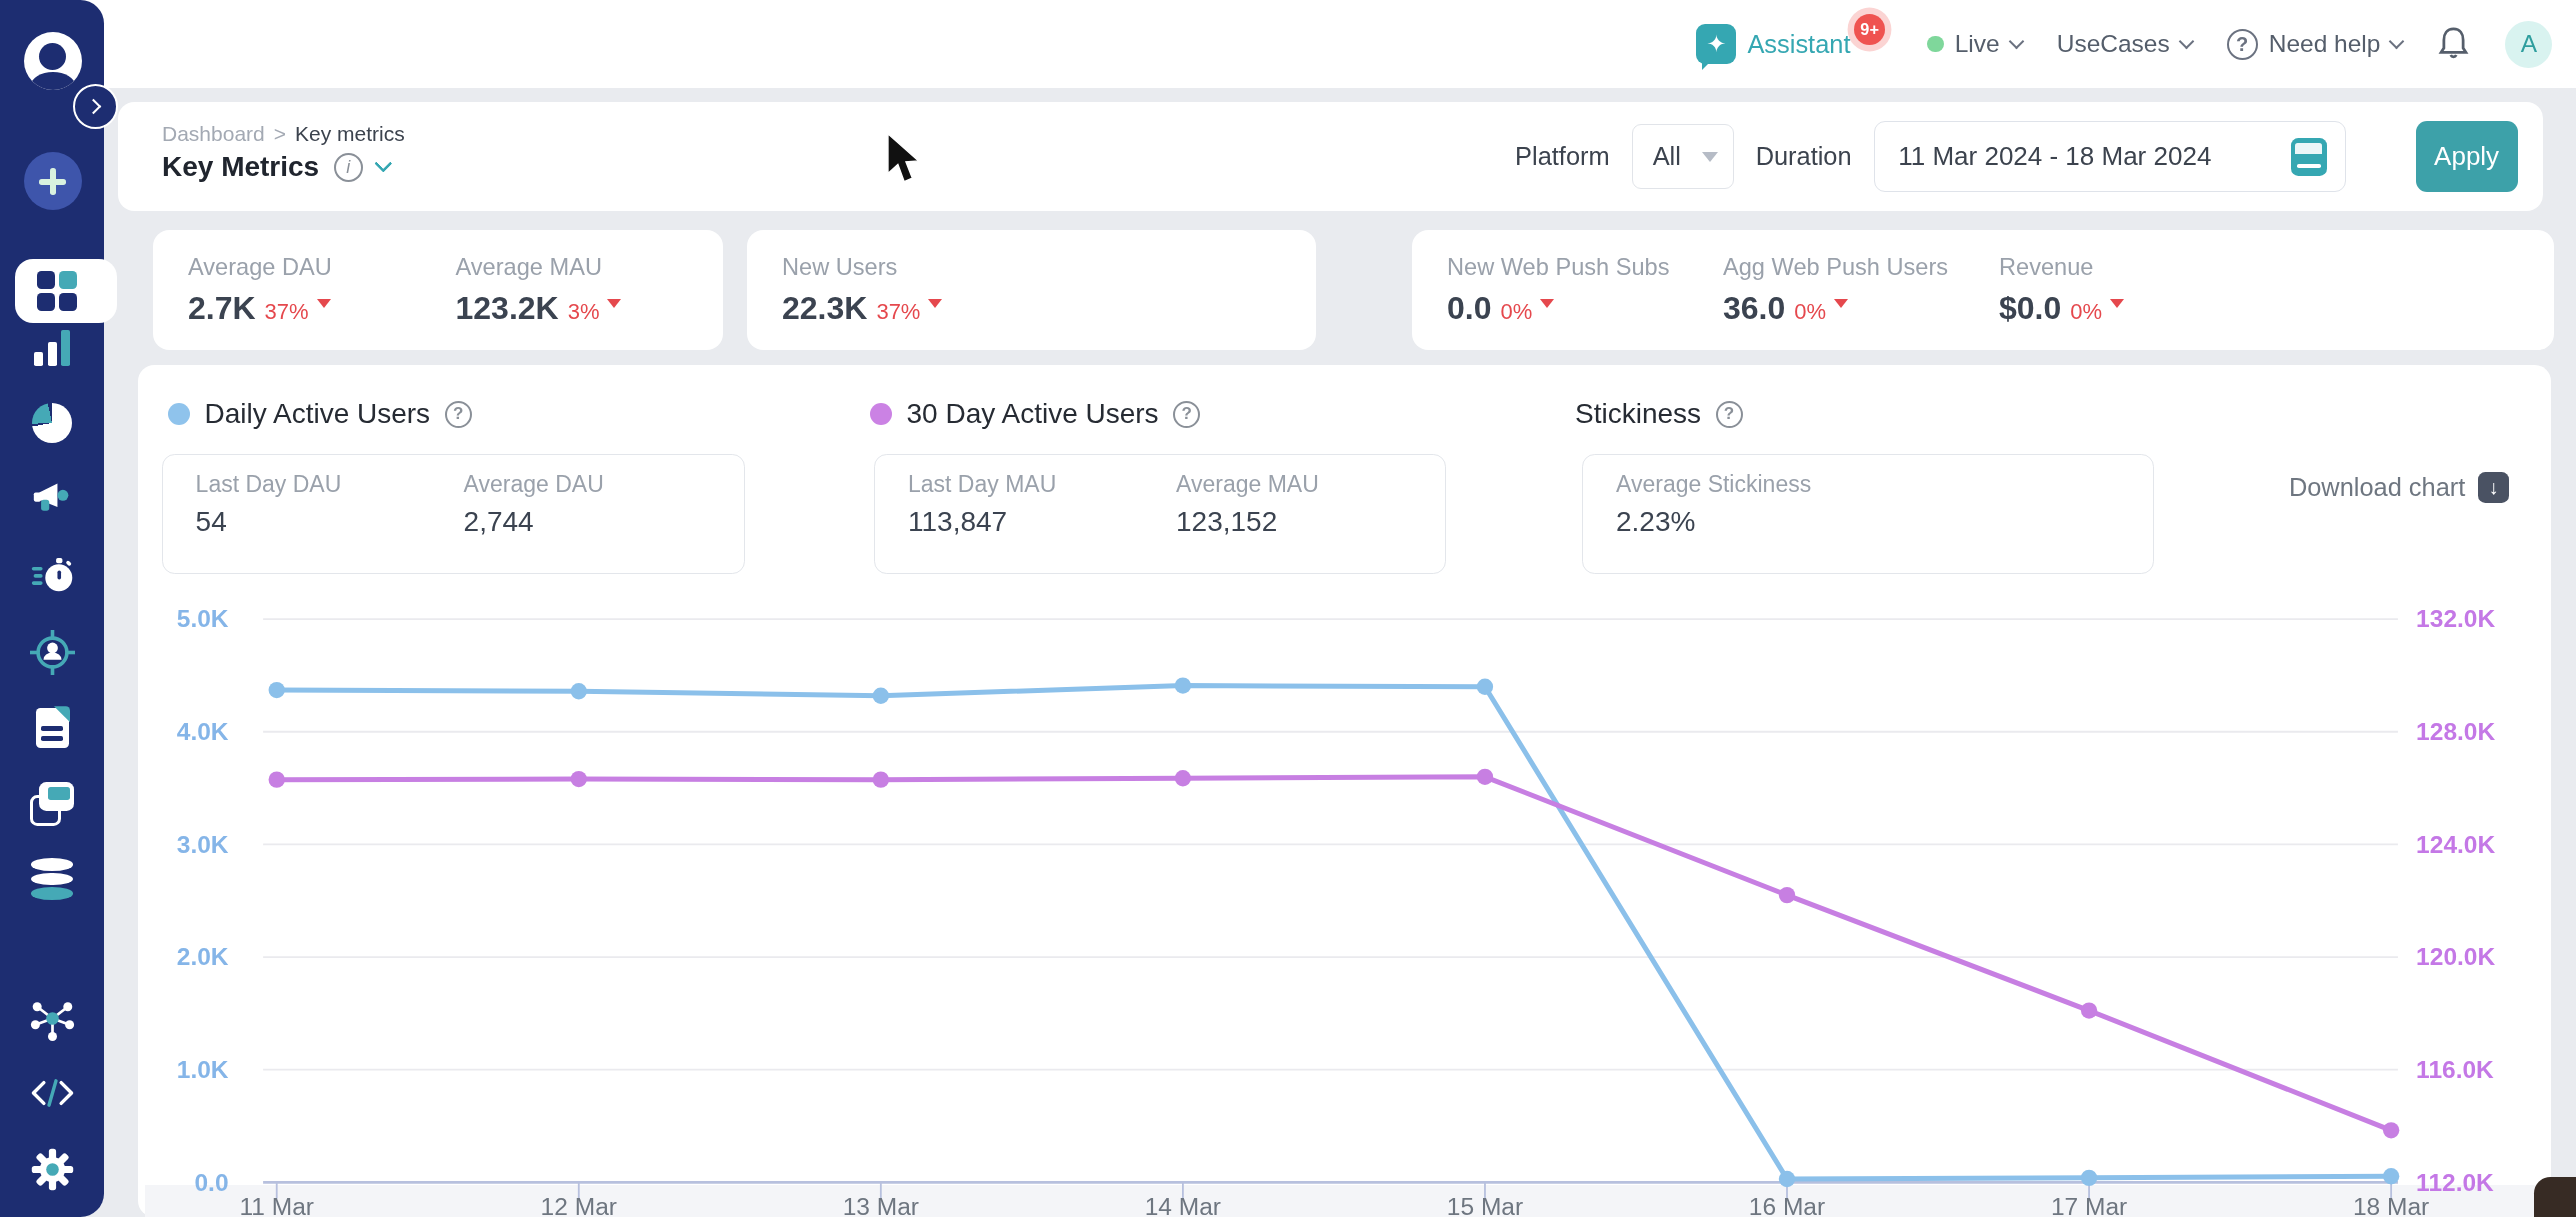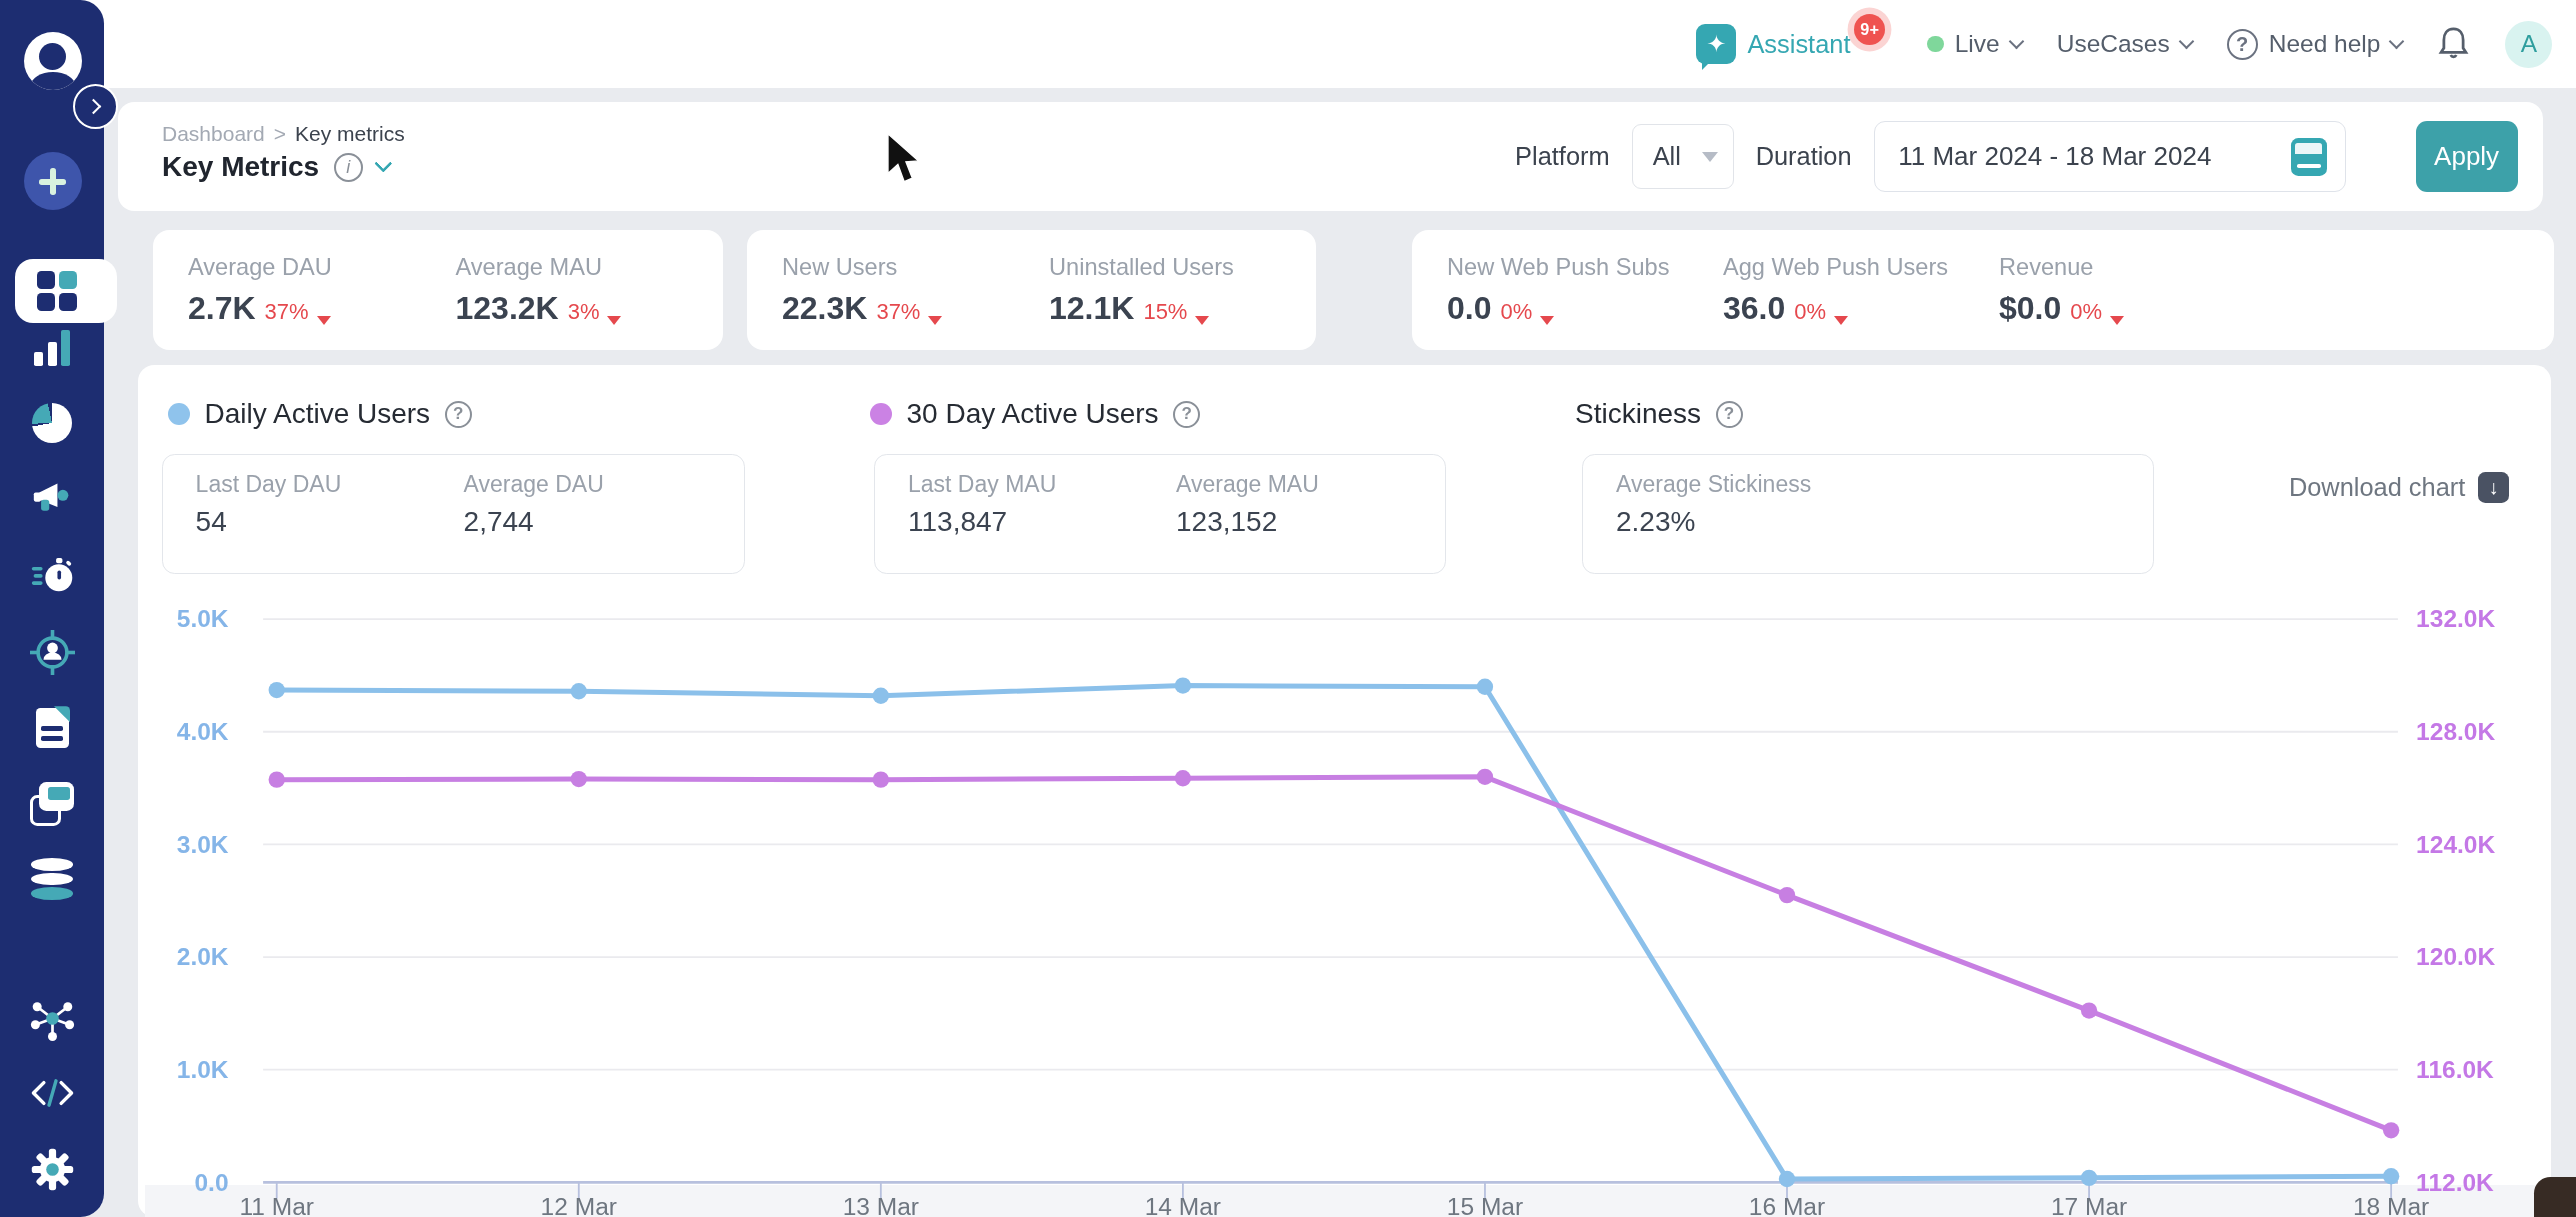--- a/index.html
+++ b/index.html
@@ -78,21 +78,21 @@
   .cal:after{content:"";position:absolute;left:6.4px;bottom:7.3px;width:23.6px;height:4.5px;background:#fff;border-radius:1.8px;}
   .apply-btn{width:102px;height:71px;background:#3da1a9;border:none;border-radius:11px;color:#fff;font-size:26px;cursor:pointer;margin-left:48px;}
 
   
   .kpi-card{position:absolute;top:230px;height:120px;background:#fff;border-radius:16.3px;display:flex;align-items:center;padding-left:35px;}
   .metric{width:269px;}
   .kpi-card.wide .metric{width:303px;}
   .m-label{font-size:23.6px;color:#9aa1ab;margin-bottom:9px;}
   .m-row{display:flex;align-items:baseline;gap:9px;}
   .m-value{font-size:32px;font-weight:bold;color:#3b4350;}
-  .m-delta{display:flex;align-items:flex-end;gap:8px;color:#e5484d;font-size:22px;}
+  .m-delta{display:flex;align-items:flex-start;gap:8px;color:#e5484d;font-size:22px;}
   .tri{width:0;height:0;border-left:7.3px solid transparent;border-right:7.3px solid transparent;border-top:9px solid #e5484d;display:inline-block;}
 
   
   .chart-card{position:absolute;left:138px;top:365px;width:2413px;height:852px;background:#fff;border-radius:16.3px;}
   .sec-head{position:absolute;top:33px;display:flex;align-items:center;gap:14.5px;}
   .sdot{width:22px;height:22px;border-radius:50%;}
   .sec-title{font-size:28px;color:#262b33;}
   .q-icon{width:27px;height:27px;border:2.7px solid #8a9098;border-radius:50%;color:#8a9098;font-size:17px;font-weight:bold;display:flex;align-items:center;justify-content:center;}
   .stat-box{position:absolute;top:89px;height:120px;border:1.8px solid #e3e6eb;border-radius:12.7px;display:flex;padding:16.3px 0 0 33px;}
   .stat-col{width:268px;}
@@ -325,30 +325,20 @@
         </div>
     </div>
   </div>
   <div class="kpi-card wide" style="left:747px;width:569px">
     <div class="metric">
       <div class="m-label">New Users</div>
       <div class="m-row">
           <span class="m-value">22.3K</span>
       <span class="m-delta">
             <span>37%</span>
-            <span class="tri"></span>
-          </span>
-        </div>
-    </div>
-    <div class="metric">
-      <div class="m-label">Uninstalled Users</div>
-      <div class="m-row">
-          <span class="m-value">12.1K</span>
-      <span class="m-delta">
-            <span>15%</span>
             <span class="tri"></span>
           </span>
         </div>
     </div>
   </div>
   <div class="kpi-card wide" style="left:1412px;width:587px">
     <div class="metric">
       <div class="m-label">New Web Push Subs</div>
       <div class="m-row">
           <span class="m-value">0.0</span>

